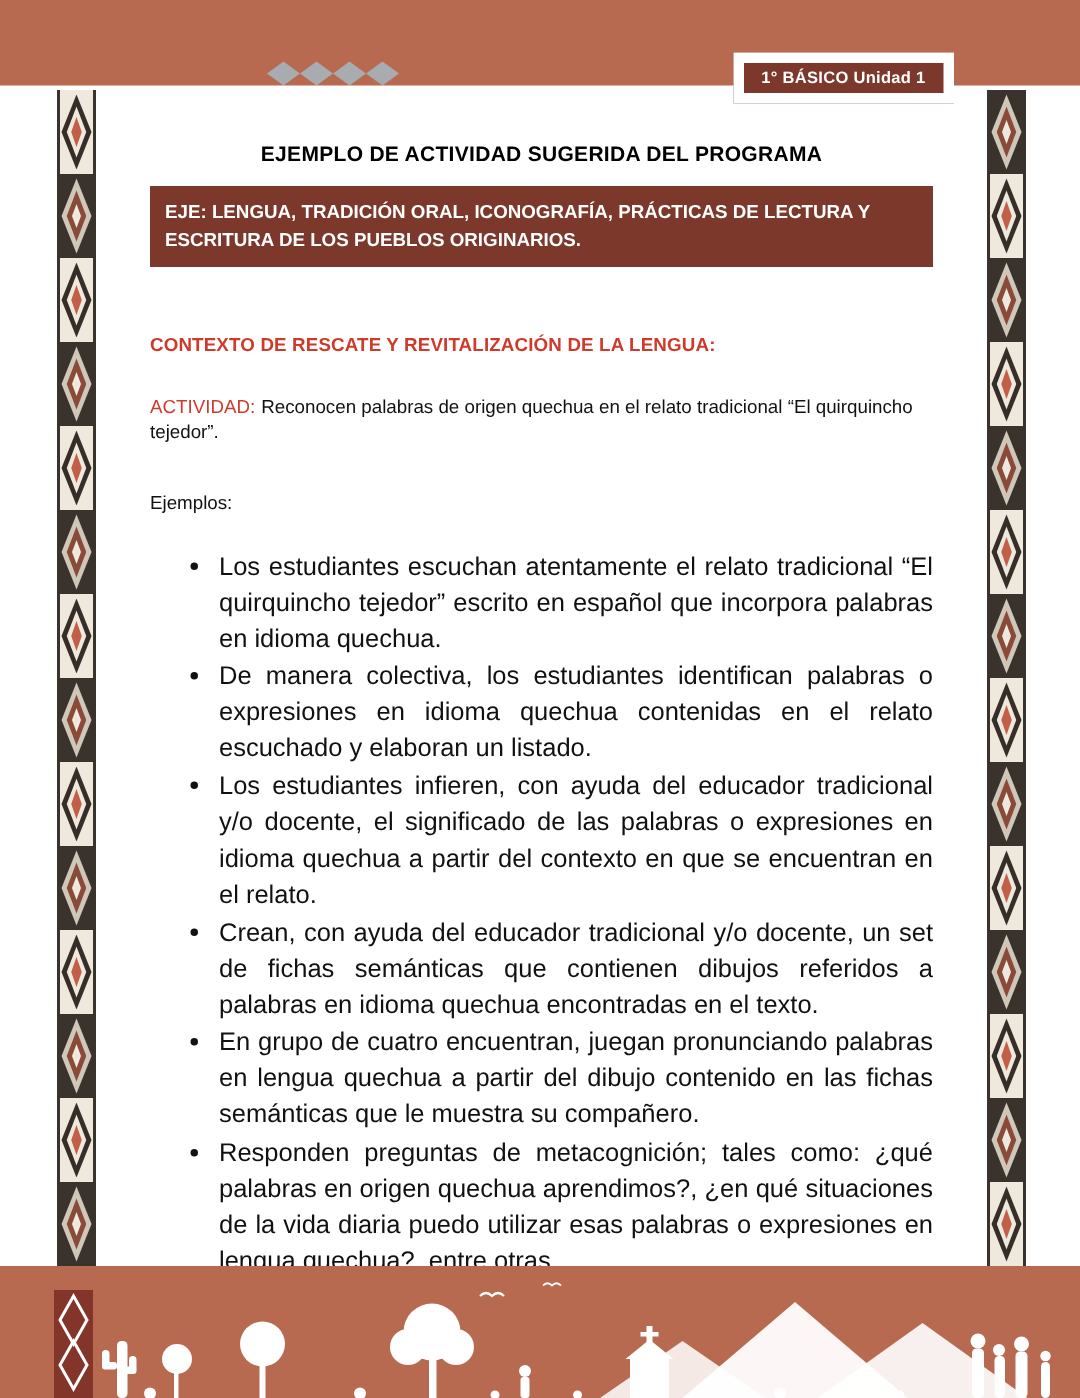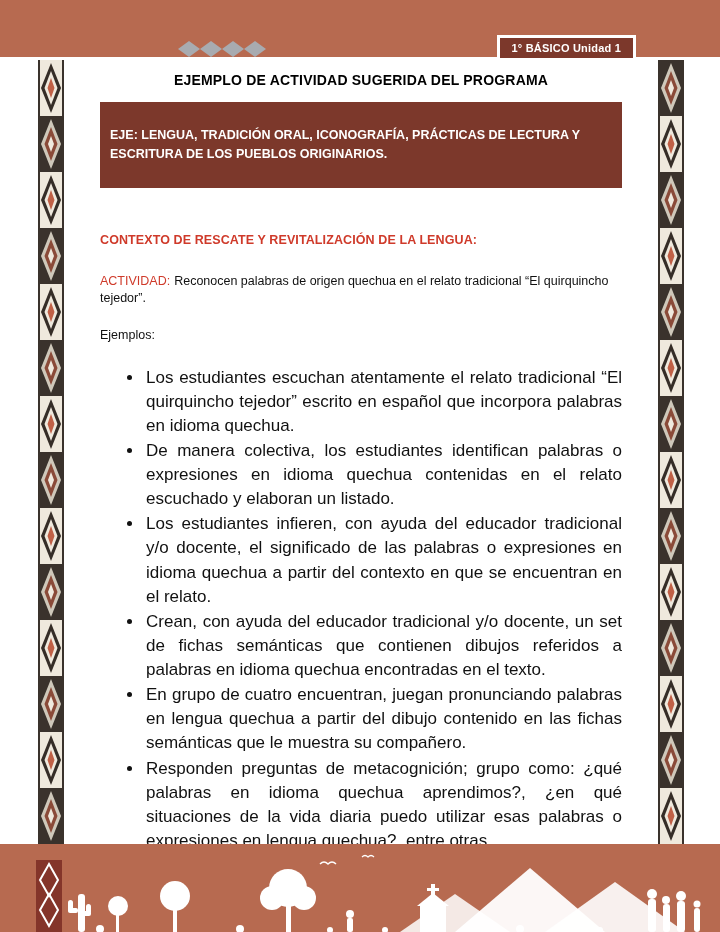--- a/index.html
+++ b/index.html
@@ -6,41 +6,41 @@
   body{font-family:"Liberation Sans",sans-serif;background:#ffffff;}
   .page{position:relative;width:720px;height:932px;background:#ffffff;overflow:hidden;}
 
   
   .top-band{position:absolute;top:0;left:0;right:0;height:57px;background:#b76a50;}
   .header-ornament{position:absolute;left:178px;top:41px;}
   .unit-badge{
     position:absolute;top:35px;right:84px;
     background:#7c382b;color:#ffffff;
     font-size:11px;font-weight:bold;
-    padding:4px 12px;border:3px solid #ffffff;
+    padding:4px 12px;border:7px solid #ffffff;
     letter-spacing:.2px;white-space:nowrap;
   }
 
   
   .strip{position:absolute;top:60px;}
   .strip-left{left:38px;}
   .strip-right{right:36px;}
 
   
-  .content{position:absolute;left:100px;top:72px;width:522px;color:#111111;}
+  .content{position:absolute;left:100px;top:94px;width:522px;color:#111111;}
   .doc-title{font-size:14px;font-weight:bold;text-align:center;letter-spacing:.2px;color:#000;}
   .eje-banner{
     margin-top:14px;background:#7c382b;color:#ffffff;
     font-weight:bold;font-size:12.5px;line-height:1.5;
-    padding:24px 10px;
+    padding:8px 10px;
   }
   .context-heading{margin-top:45px;color:#cf3a2a;font-weight:bold;font-size:12.5px;letter-spacing:.1px;}
   .activity-line{margin:26px 0 0 0;font-size:12.5px;line-height:1.4;}
   .activity-label{color:#cf3a2a;font-weight:normal;margin-right:4px;}
-  .examples-label{margin-top:20px;font-size:12.5px;}
+  .examples-label{margin-top:30px;font-size:12.5px;}
   .bullet-list{
     margin:24px 0 0 0;padding-left:44px;
     font-size:17px;line-height:1.42;text-align:justify;
     list-style:disc;
   }
   .bullet-list li{margin-bottom:1px;padding-left:2px;}
 
   
   .footer-band{position:absolute;left:0;right:0;bottom:0;height:88px;background:#b76a50;}
   .footer-band svg{display:block;}
@@ -122,21 +122,21 @@
     <p class="activity-line"><span class="activity-label">ACTIVIDAD:</span><span>Reconocen palabras de origen quechua en el relato tradicional “El quirquincho tejedor”.</span></p>
 
     <div class="examples-label">Ejemplos:</div>
 
     <ul class="bullet-list">
       <li>Los estudiantes escuchan atentamente el relato tradicional “El quirquincho tejedor” escrito en español que incorpora palabras en idioma quechua.</li>
       <li>De manera colectiva, los estudiantes identifican palabras o expresiones en idioma quechua contenidas en el relato escuchado y elaboran un listado.</li>
       <li>Los estudiantes infieren, con ayuda del educador tradicional y/o docente, el significado de las palabras o expresiones en idioma quechua a partir del contexto en que se encuentran en el relato.</li>
       <li>Crean, con ayuda del educador tradicional y/o docente, un set de fichas semánticas que contienen dibujos referidos a palabras en idioma quechua encontradas en el texto.</li>
       <li>En grupo de cuatro encuentran, juegan pronunciando palabras en lengua quechua a partir del dibujo contenido en las fichas semánticas que le muestra su compañero.</li>
-      <li>Responden preguntas de metacognición; grupo como: ¿qué palabras en idioma quechua aprendimos?, ¿en qué situaciones de la vida diaria puedo utilizar esas palabras o expresiones en lengua quechua?, entre otras.</li>
+      <li>Responden preguntas de metacognición; tales como: ¿qué palabras en origen quechua aprendimos?, ¿en qué situaciones de la vida diaria puedo utilizar esas palabras o expresiones en lengua quechua?, entre otras.</li>
     </ul>
   </div>
 
   <div class="footer-band">
     <svg width="720" height="88" viewBox="0 0 720 88">
 
       <rect x="36" y="16" width="26" height="72" fill="#84352a"></rect>
       <polygon points="49,20 58,36 49,52 40,36" fill="none" stroke="#ffffff" stroke-width="2"></polygon>
       <polygon points="49,50 58,66 49,82 40,66" fill="none" stroke="#ffffff" stroke-width="2"></polygon>
       <g fill="#ffffff">

